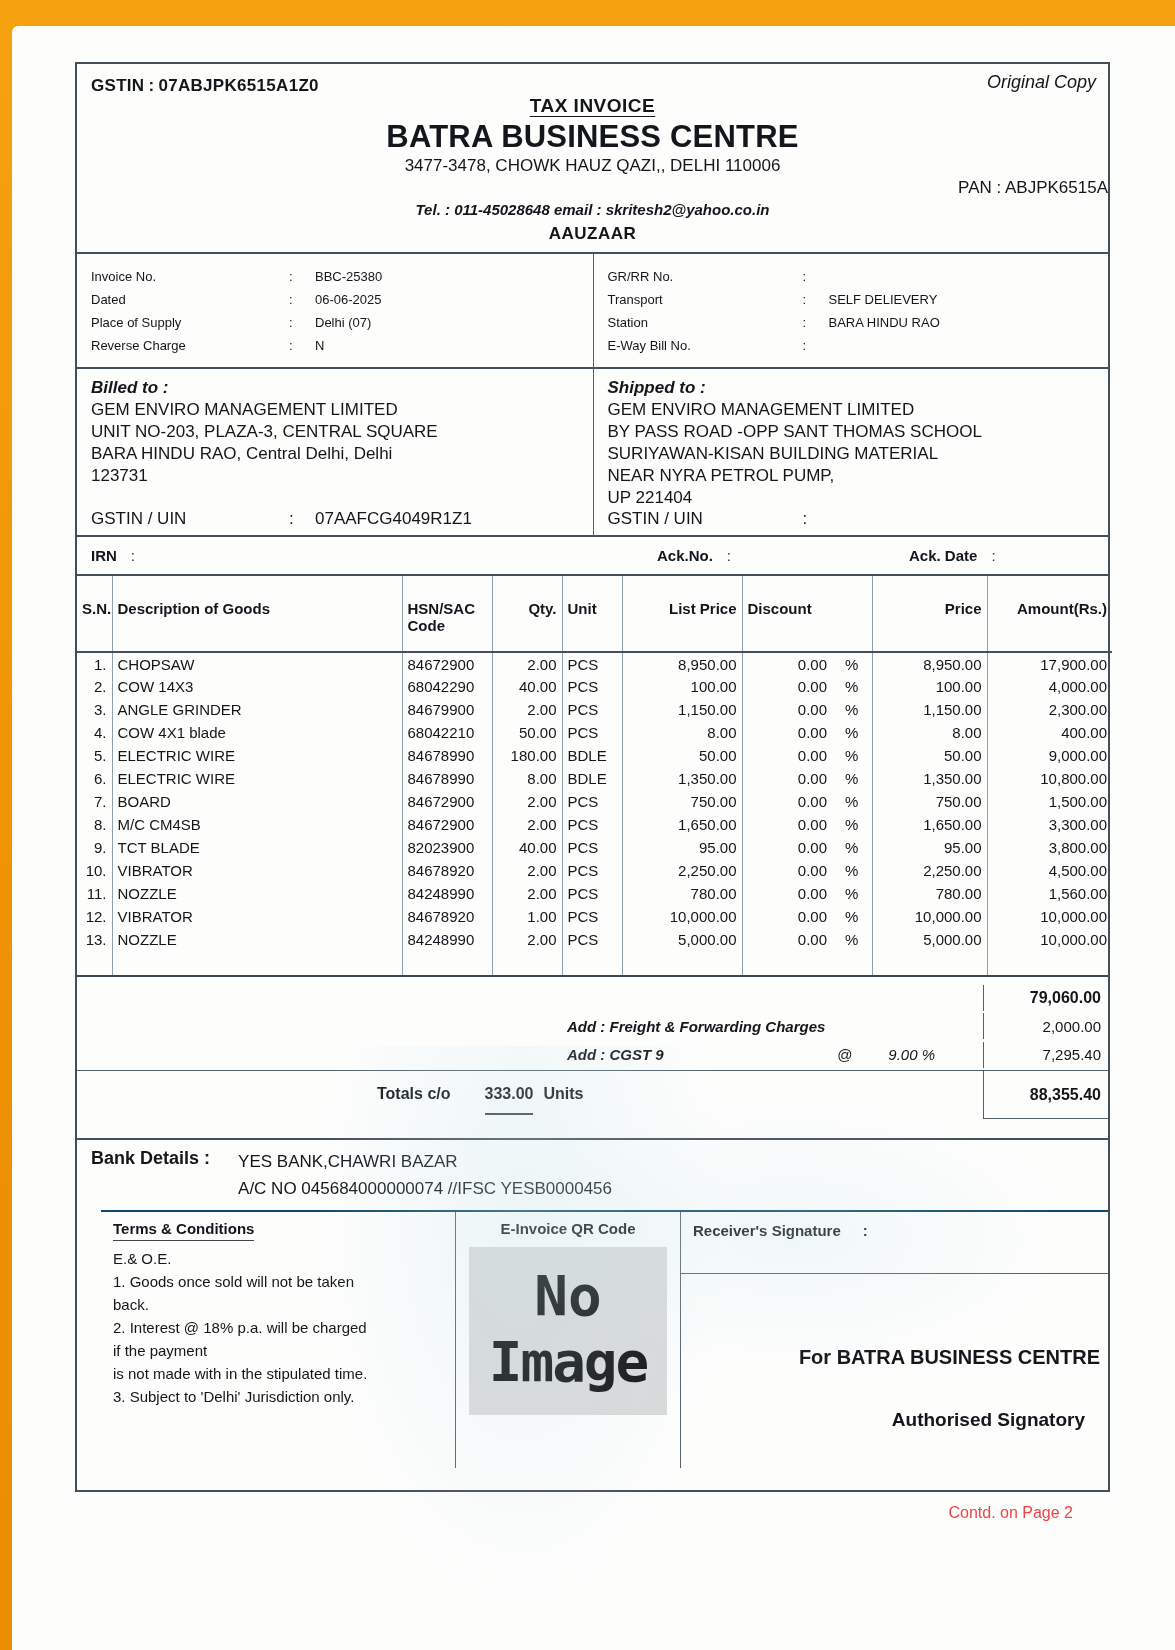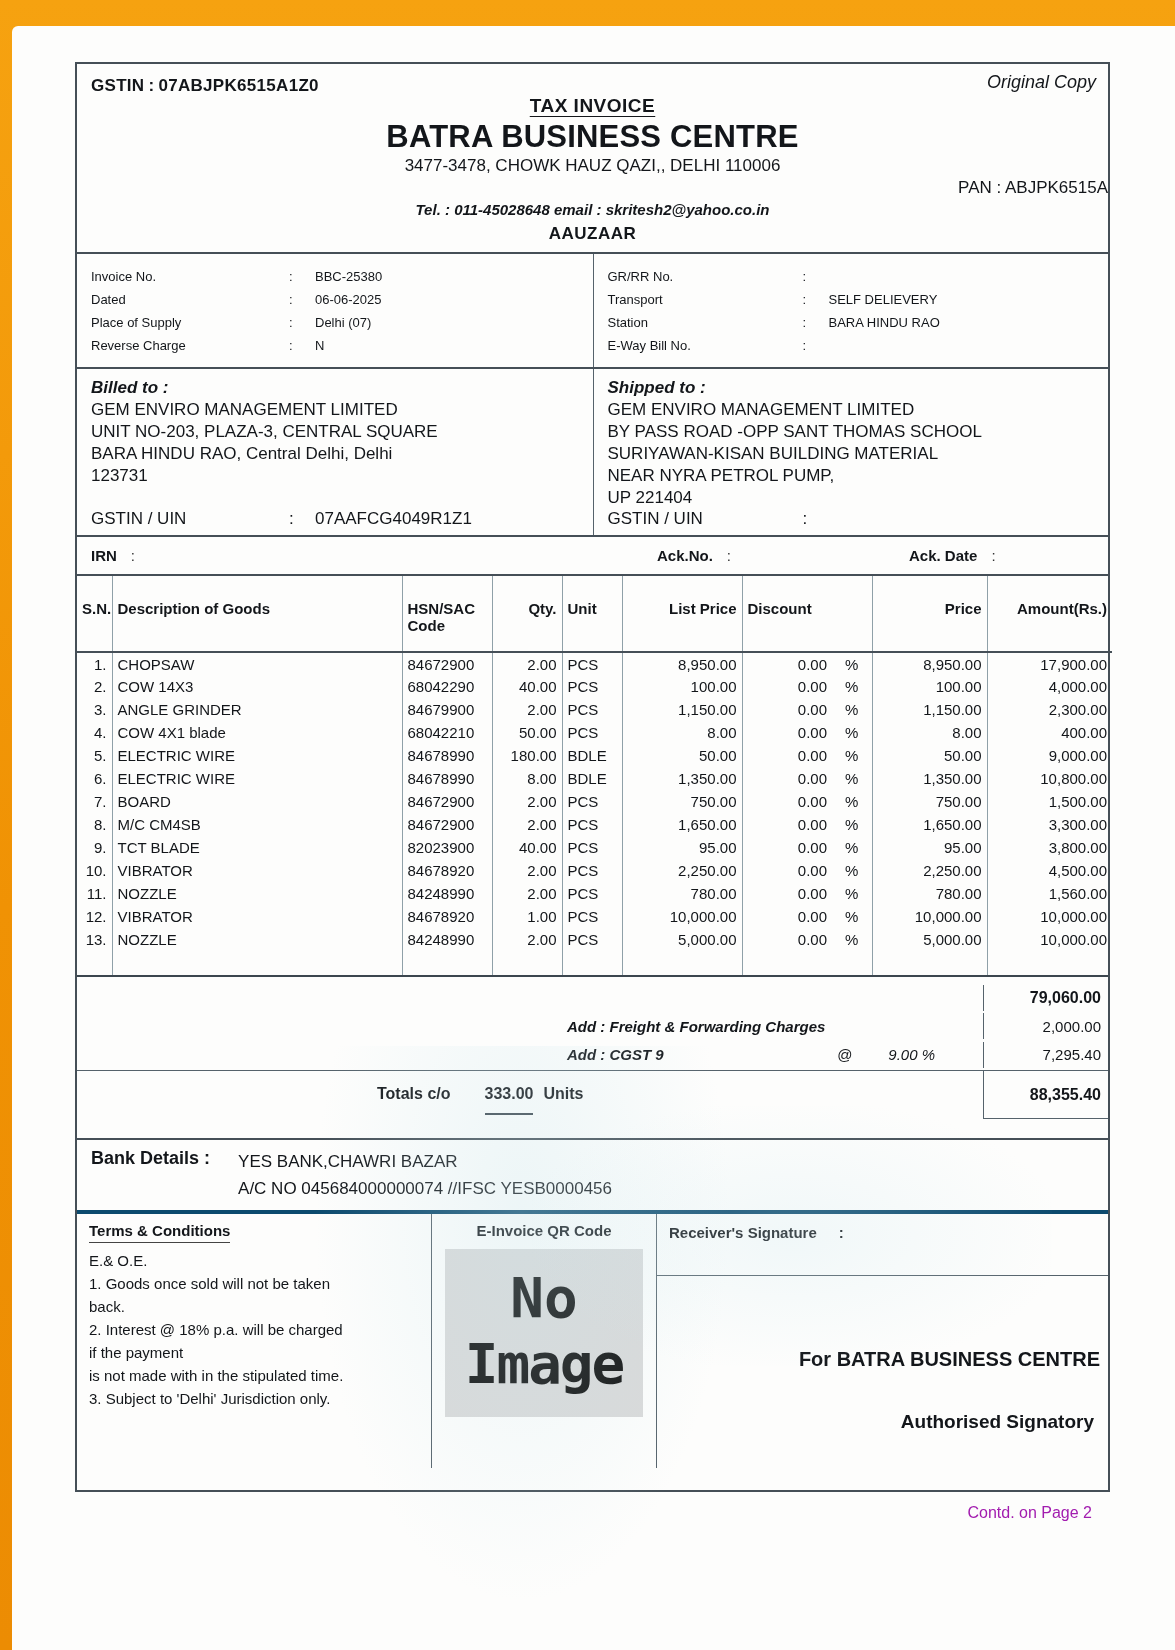--- a/index.html
+++ b/index.html
@@ -113,41 +113,41 @@
   .co-right { border-left:1px solid #55626b; border-bottom:1px solid #55626b; height:48px;
               display:flex; align-items:center; justify-content:flex-end; padding-right:7px;
               font-weight:bold; font-size:16px; }
 
   
   .sec-bank { border-top:2px solid #454f57; height:72px; display:flex; padding:8px 0 0 14px; }
   .bank-label { font-size:18px; font-weight:bold; }
   .bank-vals { margin-left:28px; font-size:17px; line-height:27px; }
 
   
-  .sec-grid { border-top:4px solid #0c4a6e; height:258px; display:flex; }
+  .sec-grid { border-top:2px solid #0c4a6e; height:258px; display:flex;margin-left:24px; }
   .g-terms { width:355px; border-right:1px solid #55626b; padding:8px 10px 0 12px; }
   .g-qr { width:225px; border-right:1px solid #55626b; padding-top:8px; text-align:center; }
   .g-sig { flex:1; display:flex; flex-direction:column; }
   .terms-title { font-size:15px; font-weight:bold; display:inline-block;
                  border-bottom:1px solid #444; padding-bottom:3px; margin-bottom:6px; }
   .terms-line { font-size:15px; line-height:23px; }
   .qr-title { font-size:15px; font-weight:bold; }
   .qr-box { width:198px; height:168px; background:#d9d9d9; margin:10px auto 0;
             display:flex; flex-direction:column; align-items:center; justify-content:center;
             font-family:"DejaVu Sans Mono", monospace; font-weight:bold; color:#0d0d0d; }
   .qr-no { font-size:56px; line-height:62px; }
   .qr-img { font-size:56px; line-height:70px; letter-spacing:-2px; }
   .sig-head { height:62px; border-bottom:1px solid #55626b; padding:10px 0 0 12px;
               font-size:15px; font-weight:bold; display:flex; }
   .sig-colon { margin-left:22px; }
   .sig-for { margin-top:72px; text-align:right; padding-right:8px; font-size:20px; font-weight:bold; }
-  .sig-auth { margin-top:40px; text-align:right; padding-right:14px; font-size:19px; font-weight:bold; }
-
-  .contd { position:absolute; left:67px; top:1478px; width:1035px; text-align:right;
-           padding-right:22px; font-size:16px; color:#a21caf; }
+  .sig-auth { margin-top:40px; text-align:right; padding-right:23px; font-size:19px; font-weight:bold; }
+
+  .contd { position:absolute; left:48px; top:1478px; width:1035px; text-align:right;
+           padding-right:22px; font-size:16px; color:#ef4444; }
 </style>
 </head>
 <body>
 
 <div class="page-bg"></div>
 
 <div class="paper">
 
   <div class="doc">
 

